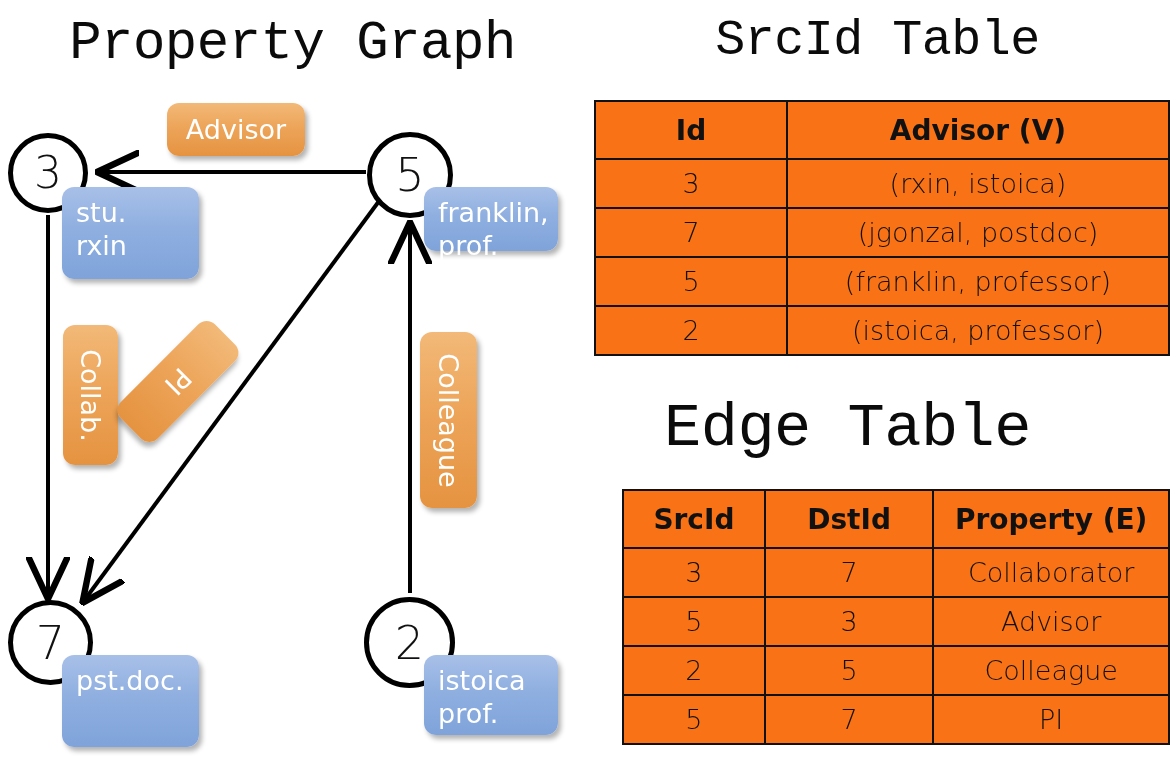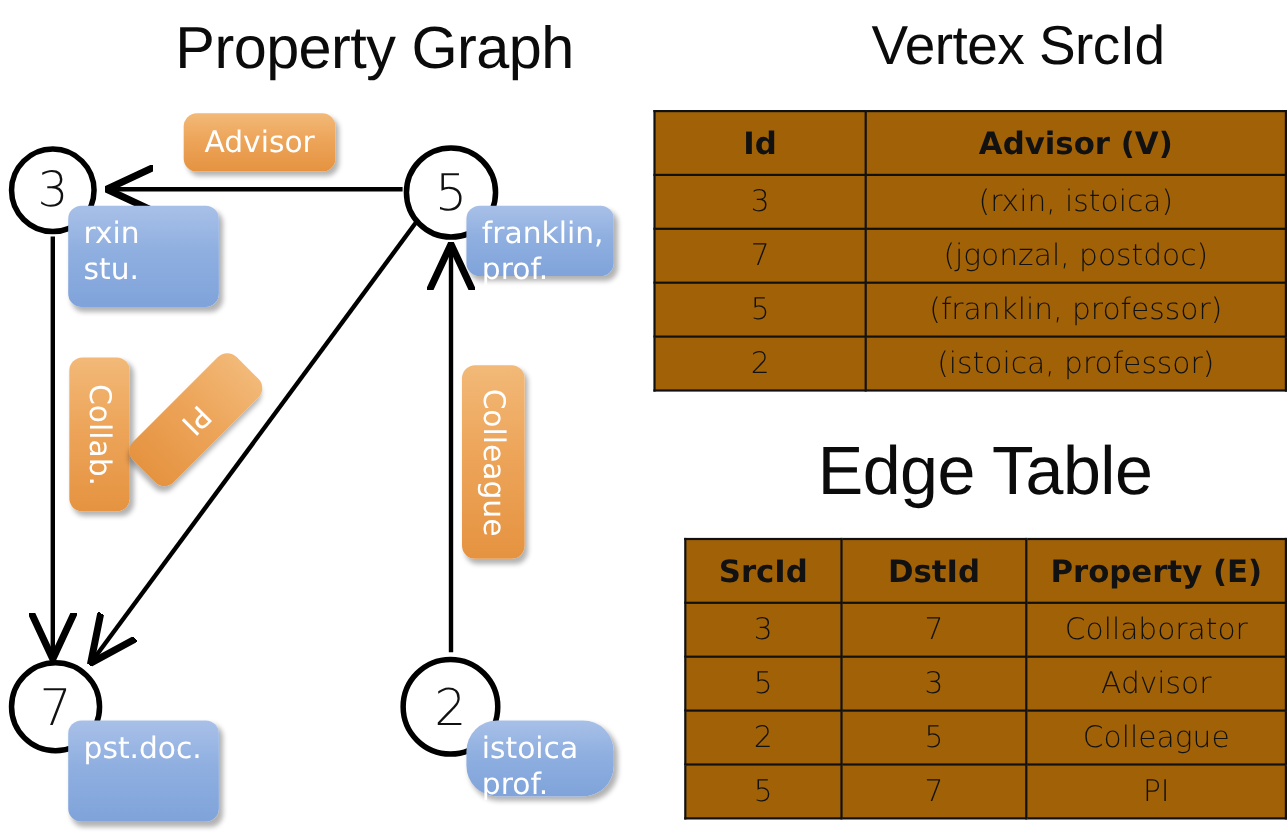--- a/index.html
+++ b/index.html
@@ -4,24 +4,23 @@
 <style>
   html,body{margin:0;padding:0;background:#ffffff;}
   body{width:1170px;height:760px;position:relative;overflow:hidden;
        font-family:"Liberation Sans","DejaVu Sans",sans-serif;color:#000;}
 
   .panel{position:absolute;}
 
   
   .heading{
     position:absolute;text-align:center;
-    font-family:Liberation Sans, sans-serif;
+    font-family:Liberation Mono, monospace;
     font-weight:300;color:#0b0b0b;white-space:nowrap;
     letter-spacing:-0.5px;
-    padding-left:48px;
   }
   #graph-title{left:0;top:14px;width:585px;font-size:54px;line-height:60px;}
   #vertex-title{left:585px;top:12px;width:585px;font-size:50px;line-height:58px;}
   #edge-title{left:555px;top:400px;width:585px;font-size:62px;line-height:58px;}
 
   
   #graph-canvas{left:0;top:85px;width:585px;height:675px;}
   #graph-svg{position:absolute;left:0;top:0;width:585px;height:675px;}
 
   
@@ -43,21 +42,21 @@
     background:linear-gradient(180deg,#a8c0e8 0%,#8fafe0 45%,#7fa3da 100%);
     box-shadow:3px 4px 5px rgba(0,0,0,0.30);
     font-size:27px;line-height:33px;
     padding:9px 14px;box-sizing:border-box;
     font-family:"DejaVu Sans","Liberation Sans",sans-serif;font-weight:400;
     z-index:5;
   }
   #vbox-rxin{left:62px;top:102px;width:137px;height:92px;}
   #vbox-franklin{left:424px;top:102px;width:134px;height:64px;}
   #vbox-jgonzal{left:62px;top:570px;width:137px;height:92px;}
-  #vbox-istoica{left:424px;top:570px;width:134px;height:69px;border-radius:28px;}
+  #vbox-istoica{left:424px;top:570px;width:134px;height:80px;}
 
   
   .ebox{
     position:absolute;border-radius:12px;color:#fff;
     background:linear-gradient(180deg,#f2b978 0%,#eda55a 45%,#e59340 100%);
     box-shadow:3px 4px 5px rgba(0,0,0,0.30);
     display:flex;align-items:center;justify-content:center;
     font-family:"DejaVu Sans","Liberation Sans",sans-serif;font-weight:400;
     font-size:27px;line-height:1;white-space:nowrap;z-index:4;
   }
@@ -68,21 +67,21 @@
            transform:rotate(45deg);transform-origin:50% 50%;}
   .vtext{transform:rotate(90deg);transform-origin:50% 50%;display:block;}
   .pitext{transform:rotate(90deg);transform-origin:50% 50%;display:block;}
 
   
   table.dt{position:absolute;border-collapse:collapse;table-layout:fixed;}
   table.dt td,table.dt th{
     border:2px solid #111;
     font-family:"DejaVu Sans","Liberation Sans",sans-serif;
     font-weight:300;font-size:27px;color:#111;text-align:center;
-    padding:0;height:47px;background:#a16207;
+    padding:0;height:47px;background:#f97316;
   }
   table.dt th{font-weight:700;font-size:28px;height:56px;}
   td.prop-v,th.prop-v{background:#d5e0f2;}
   td.prop-e,th.prop-e{background:#f6ddc2;}
 
   #vertex-table{left:594px;top:100px;}
   #edge-table{left:594px;top:489px;margin-left:28px;}
 </style>
 </head>
 <body>
@@ -106,22 +105,22 @@
 
     <line x1="410" y1="508" x2="410" y2="143" stroke="#000" stroke-width="4" marker-end="url(#ah)"></line>
   </svg>
 
   <div class="node" id="node-3">3</div>
   <div class="node" id="node-5">5</div>
   <div class="node" id="node-7">7</div>
   <div class="node" id="node-2">2</div>
 
   <div class="vbox" id="vbox-rxin">
+    <div>stu.</div>
     <div>rxin</div>
-    <div>stu.</div>
   </div>
   <div class="vbox" id="vbox-franklin">
     <div>franklin,</div>
     <div>prof.</div>
   </div>
   <div class="vbox" id="vbox-jgonzal">
     <div>pst.doc.</div>
   </div>
   <div class="vbox" id="vbox-istoica">
     <div>istoica</div>
@@ -135,21 +134,21 @@
     <span class="vtext">Collab.</span>
   </div>
   <div class="ebox" id="ebox-pi">
     <span class="pitext">PI</span>
   </div>
   <div class="ebox" id="ebox-colleague">
     <span class="vtext">Colleague</span>
   </div>
 </div>
 
-<div class="heading" id="vertex-title">Vertex SrcId</div>
+<div class="heading" id="vertex-title">SrcId Table</div>
 
 <table class="dt" id="vertex-table">
   <colgroup>
       <col style="width:192px">
       <col style="width:382px">
     </colgroup>
   <thead>
     <tr>
       <th>Id</th>
       <th class="prop-v">Advisor (V)</th>

